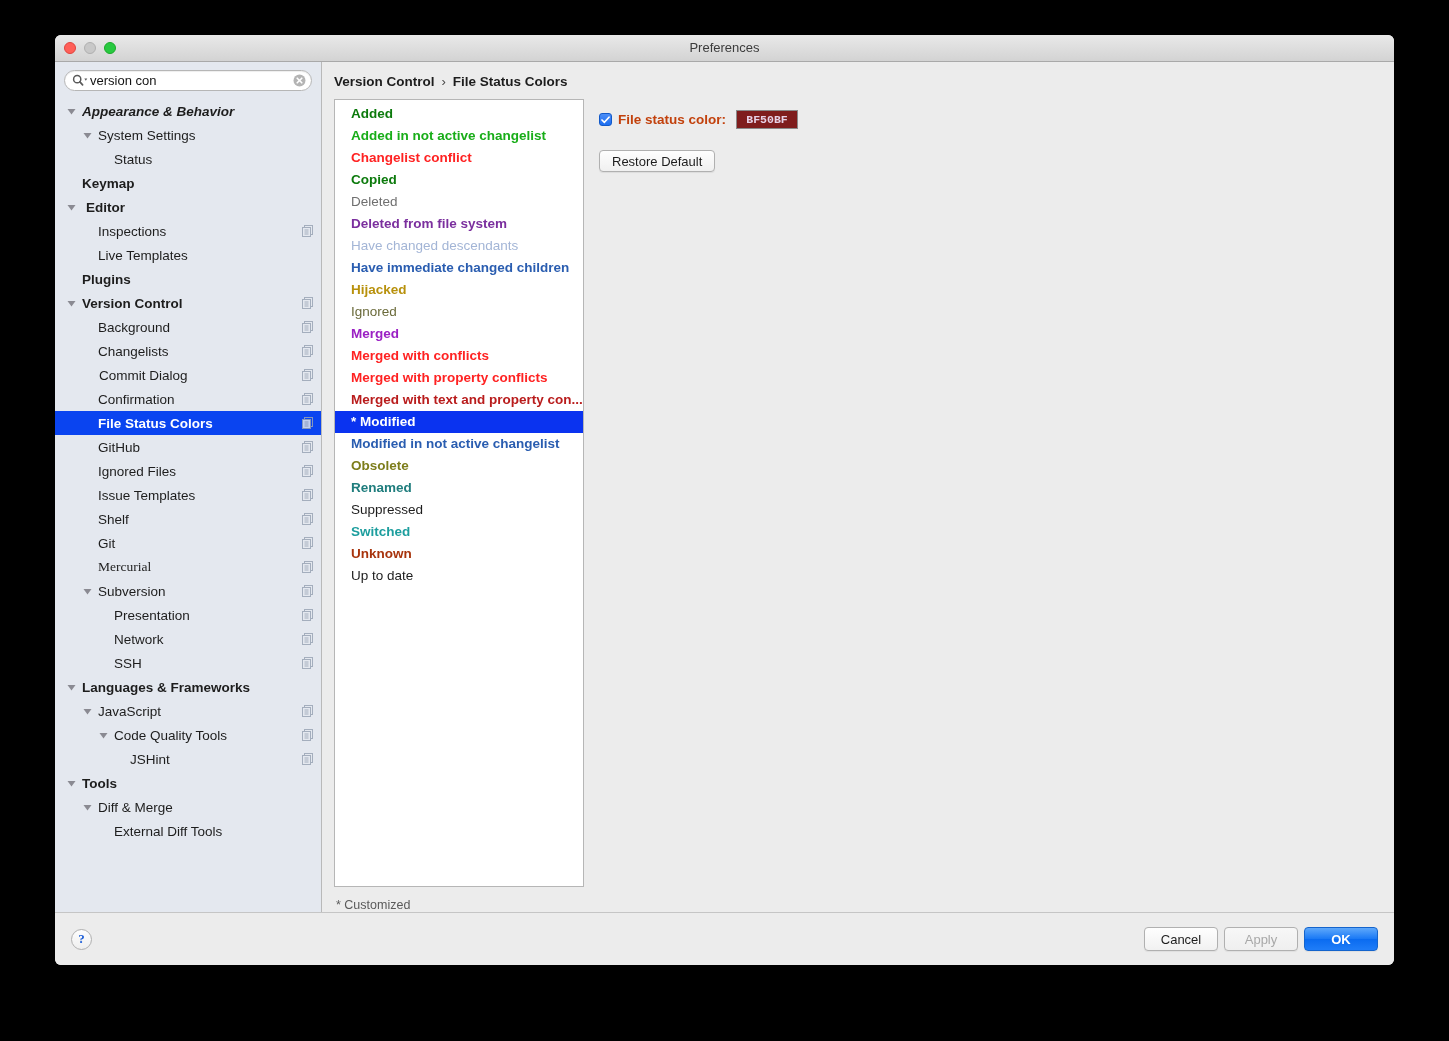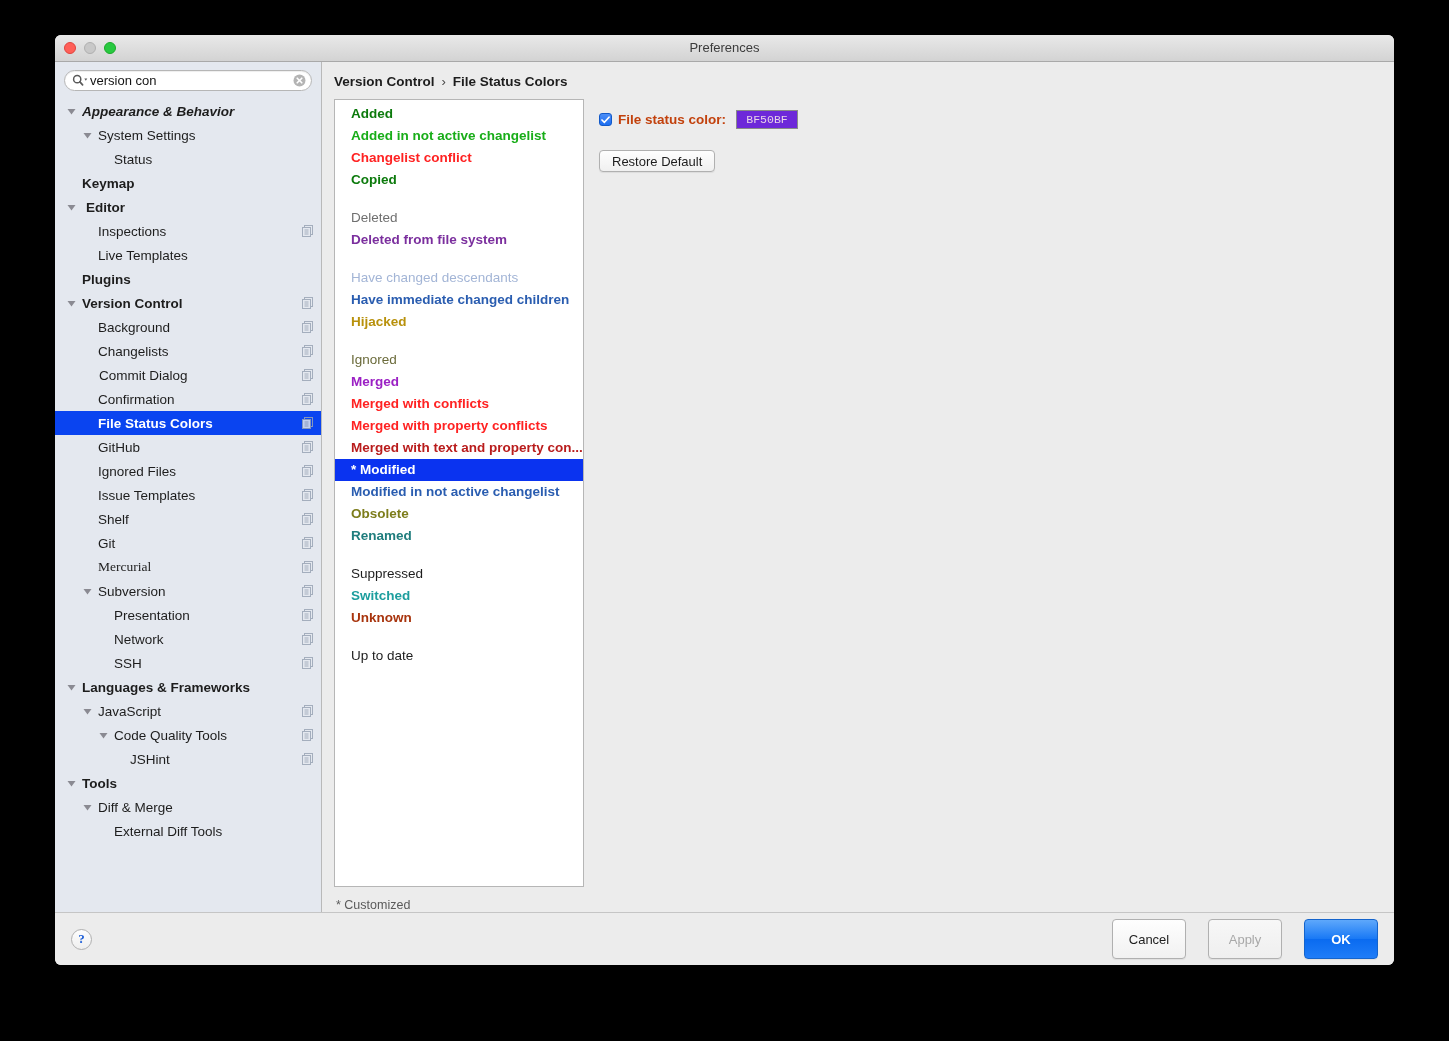--- a/index.html
+++ b/index.html
@@ -148,21 +148,21 @@
   }
   .status-row {
     height: 22px;
     line-height: 22px;
     padding-left: 16px;
     font-size: 13.5px;
     font-weight: bold;
     white-space: nowrap;
     overflow: hidden;
   }
-  .status-row.plain { font-weight: normal; margin-top: 16px; }
+  .status-row.plain { font-weight: normal; }
   .status-row.selected { background: #0a33f0; color: #ffffff !important; font-weight: bold; }
   #customized-note {
     font-size: 12.5px;
     color: #5a5a5a;
     padding: 11px 0 0 2px;
   }
 
   
   #settings {
     flex: 1 1 auto;
@@ -217,23 +217,23 @@
     border-radius: 50%;
     background: linear-gradient(to bottom, #fdfdfd, #efefef);
     border: 1px solid #b0b0b0;
     display: flex; align-items: center; justify-content: center;
     color: #2060d8; font-size: 13px; font-weight: bold;
     font-family: "Liberation Serif", serif;
     flex: 0 0 auto;
   }
   #footer-spacer { flex: 1 1 auto; }
   .fbtn {
-    height: 40px;
+    height: 24px;
     min-width: 74px;
-    margin-left: 22px;
+    margin-left: 6px;
     border-radius: 4px;
     font-size: 13px;
     font-family: "Liberation Sans", sans-serif;
     border: 1px solid #b0b0b0;
     background: linear-gradient(to bottom, #fefefe, #f1f1f1);
     color: #1d1d1d;
     box-shadow: 0 1px 1px rgba(0,0,0,0.06);
   }
   .fbtn.disabled { color: #a8a8a8; background: linear-gradient(to bottom, #f7f7f7, #efefef); }
   .fbtn.primary {
@@ -627,21 +627,21 @@
         </div>
 
         <div id="settings">
           <div id="color-row">
             <span class="checkbox">
               <svg width="9" height="8" viewBox="0 0 9 8">
                 <polyline points="1,4 3.4,6.3 8,1.2" fill="none" stroke="#ffffff" stroke-width="1.7" stroke-linecap="round" stroke-linejoin="round"></polyline>
               </svg>
             </span>
             <span id="color-label">File status color:</span>
-            <span id="color-swatch" style="background: #6d28d9;">BF50BF</span>
+            <span id="color-swatch" style="background: #7f1d1d; font-weight: bold;">BF50BF</span>
           </div>
           <button id="restore-btn">Restore Default</button>
         </div>
 
       </div>
     </div>
   </div>
 
   <div id="footer">
     <div id="help-btn">?</div>

